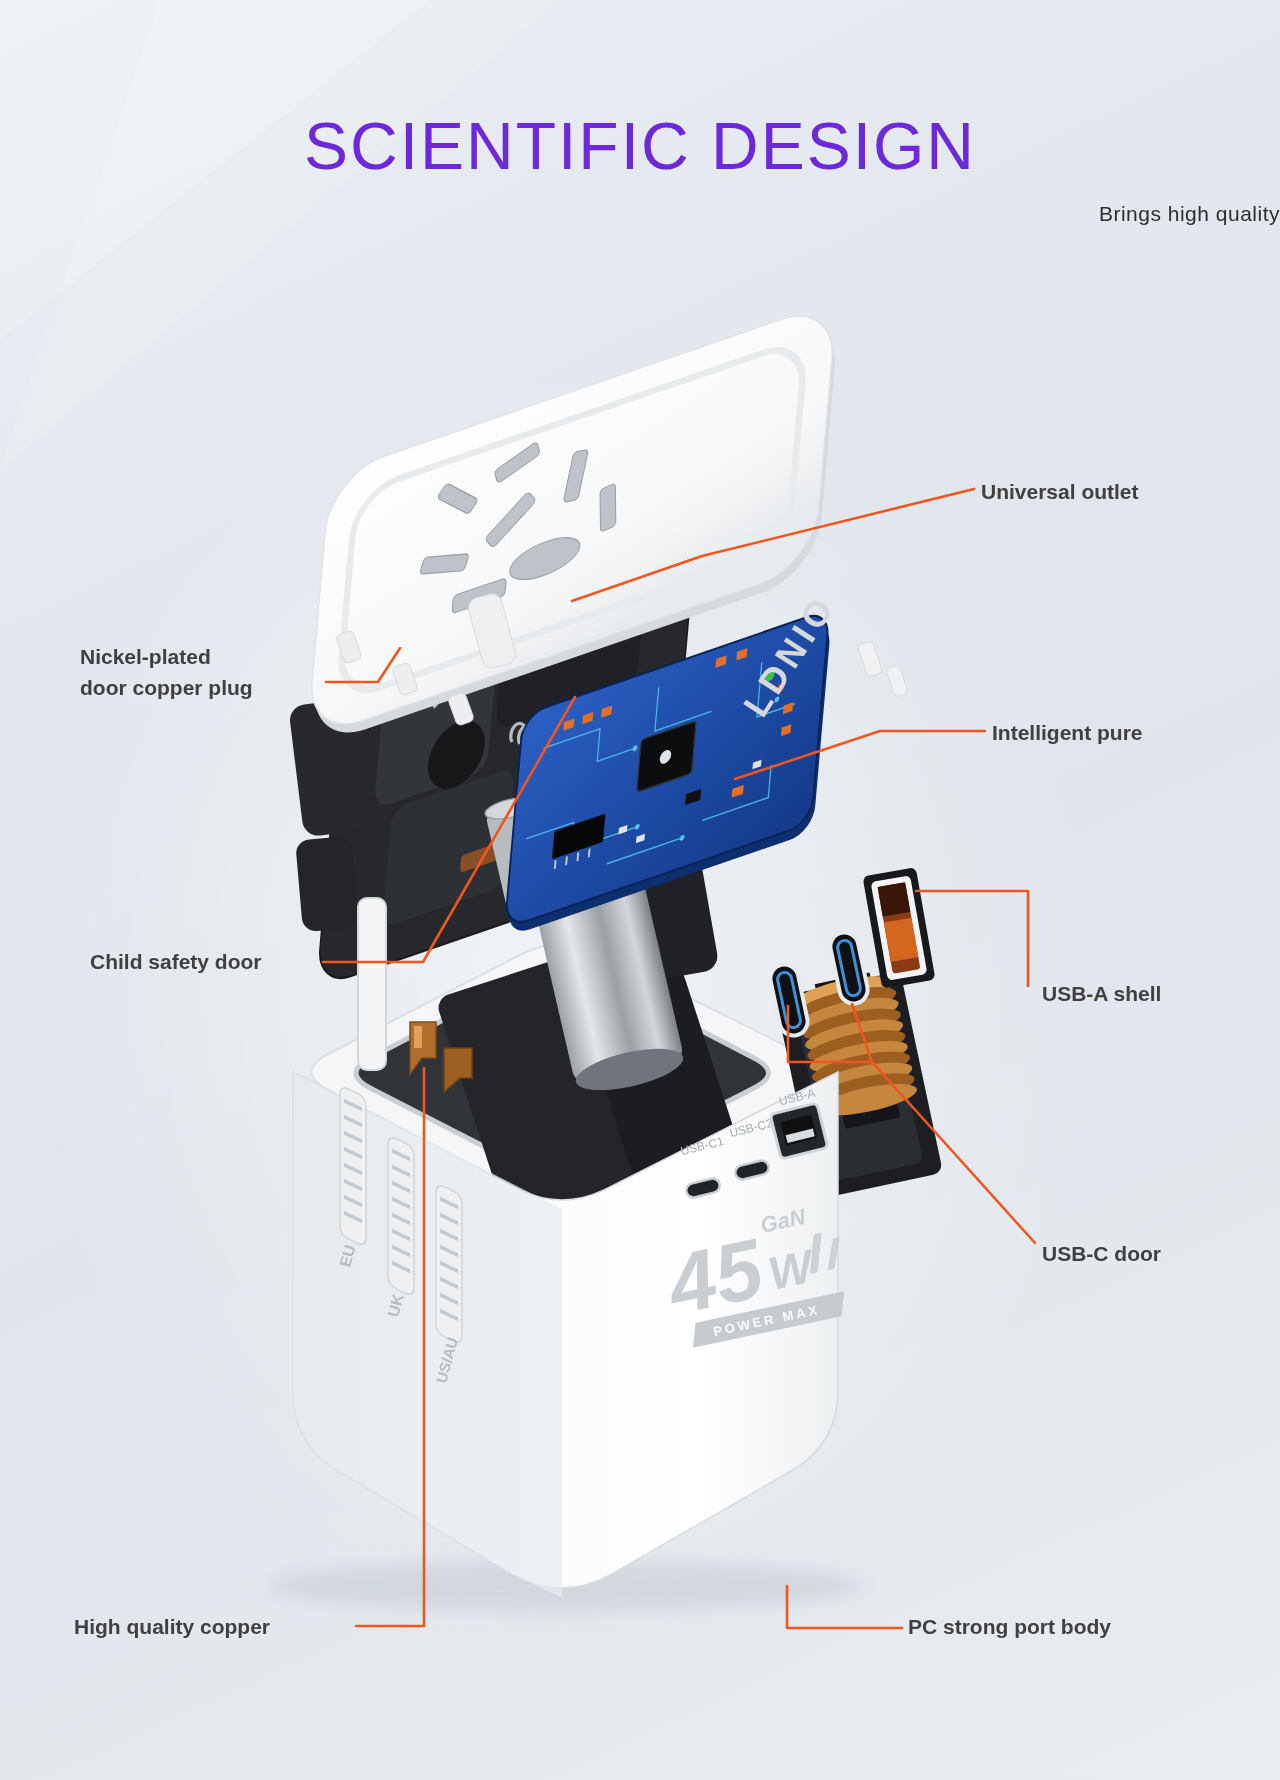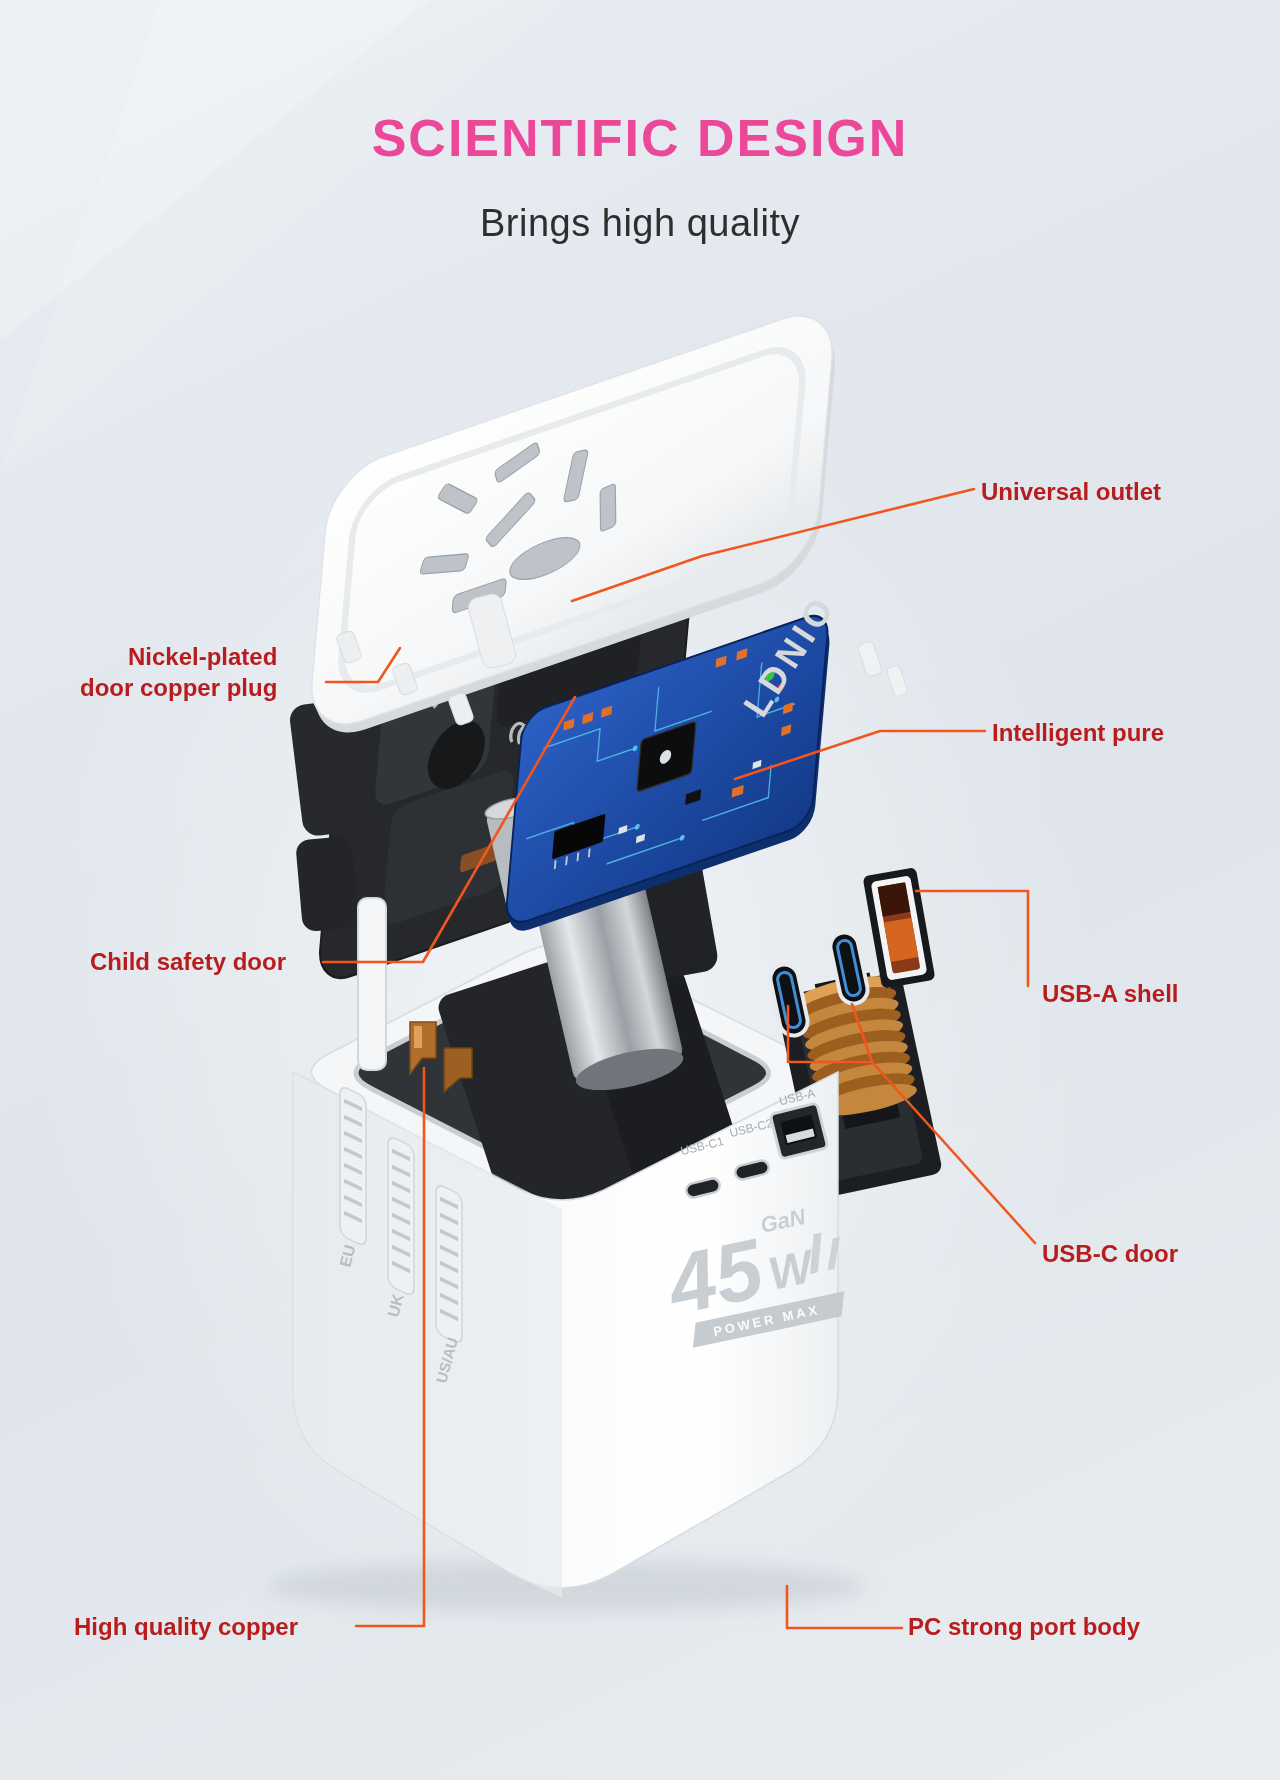--- a/index.html
+++ b/index.html
@@ -2,25 +2,25 @@
 <html><head>
 <meta charset="utf-8">
 <style>
   html,body{margin:0;padding:0;}
   body{
     width:1280px;height:1780px;position:relative;overflow:hidden;
     background:linear-gradient(155deg,#e9eef3 0%,#e2e8ee 30%,#dfe5eb 55%,#e9edf1 100%);
     font-family:"Liberation Sans",sans-serif;
   }
   .hdr{position:absolute;left:0;right:0;text-align:center;z-index:3;}
-  #page-title{top:108px;font-size:52px;font-weight:700;letter-spacing:2px;color:#ec4899;}
-  #page-subtitle{top:202px;font-size:38px;font-weight:400;color:#2e2e2e;letter-spacing:0.5px;}
+  #page-title{top:108px;font-size:66px;font-weight:400;letter-spacing:2px;color:#6d28d9;}
+  #page-subtitle{top:202px;font-size:21px;font-weight:400;color:#2e2e2e;letter-spacing:0.5px;text-align:right;}
   .callout{
     position:absolute;z-index:4;white-space:nowrap;
-    font-size:24px;font-weight:700;color:#b91c1c;line-height:31px;text-align:right;
+    font-size:21px;font-weight:700;color:#404040;line-height:31px;
   }
   #scene{position:absolute;left:0;top:0;z-index:2;}
 </style>
 </head>
 <body>
 
 <div class="hdr" id="page-title">SCIENTIFIC DESIGN</div>
 <div class="hdr" id="page-subtitle">Brings high quality</div>
 
 <div class="callout" style="left:981px;top:476px">Universal outlet</div>

